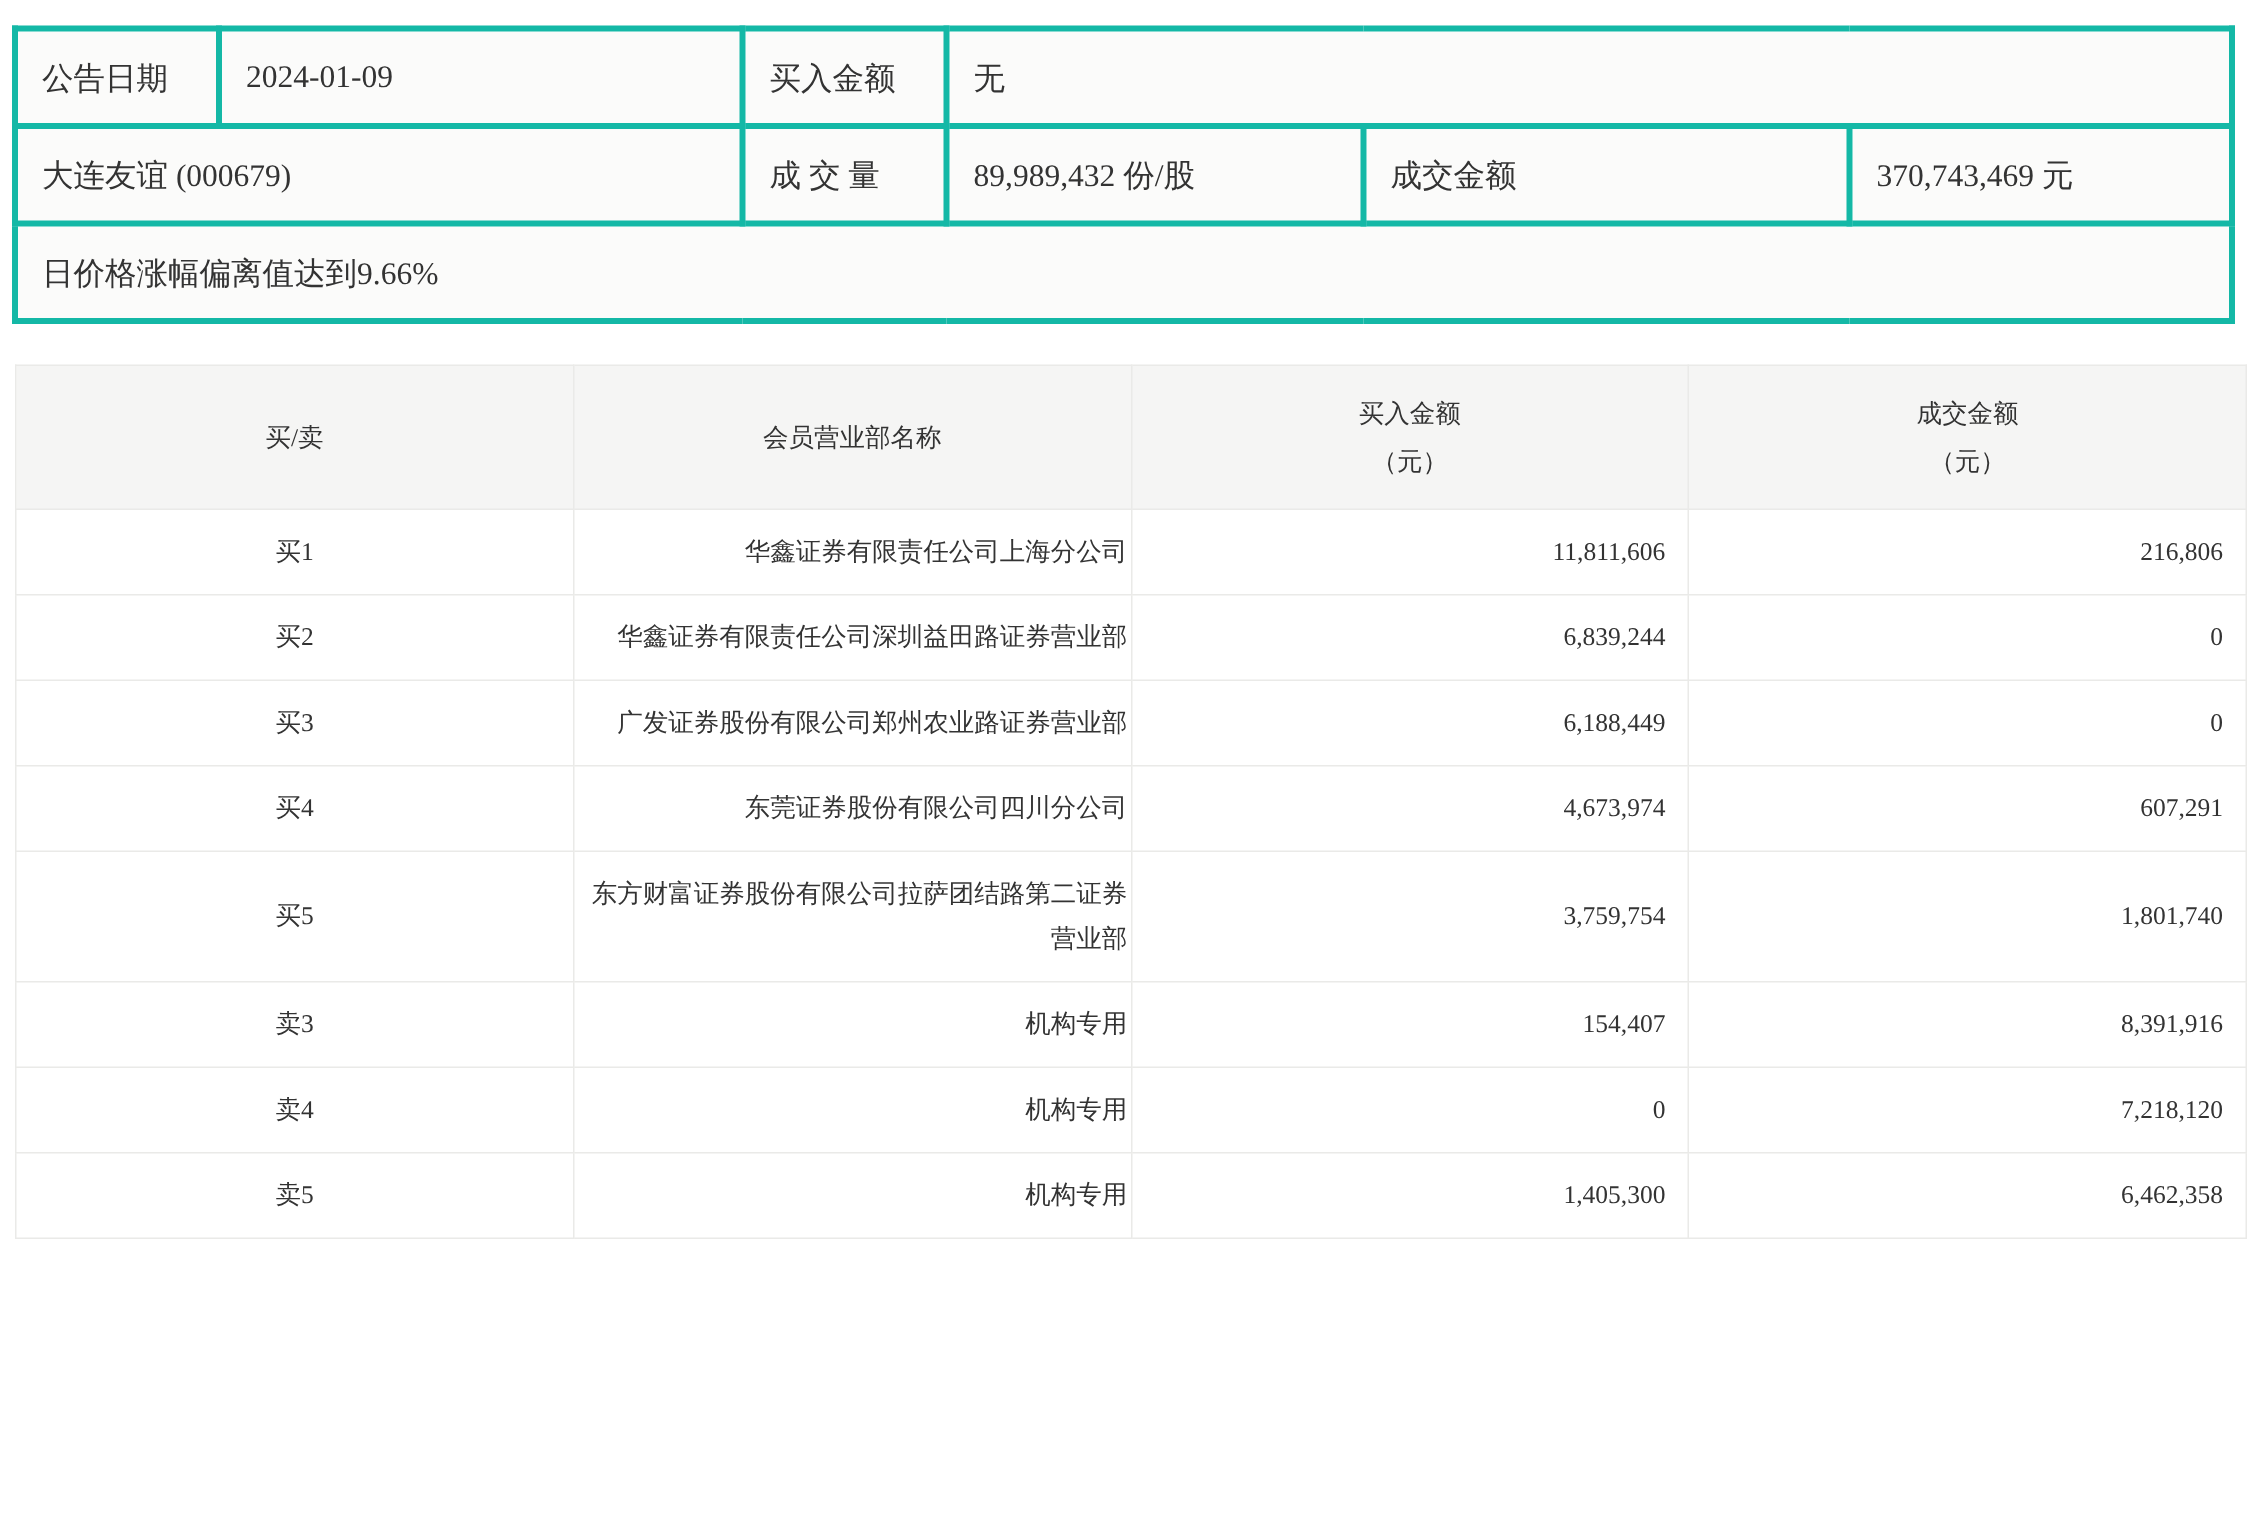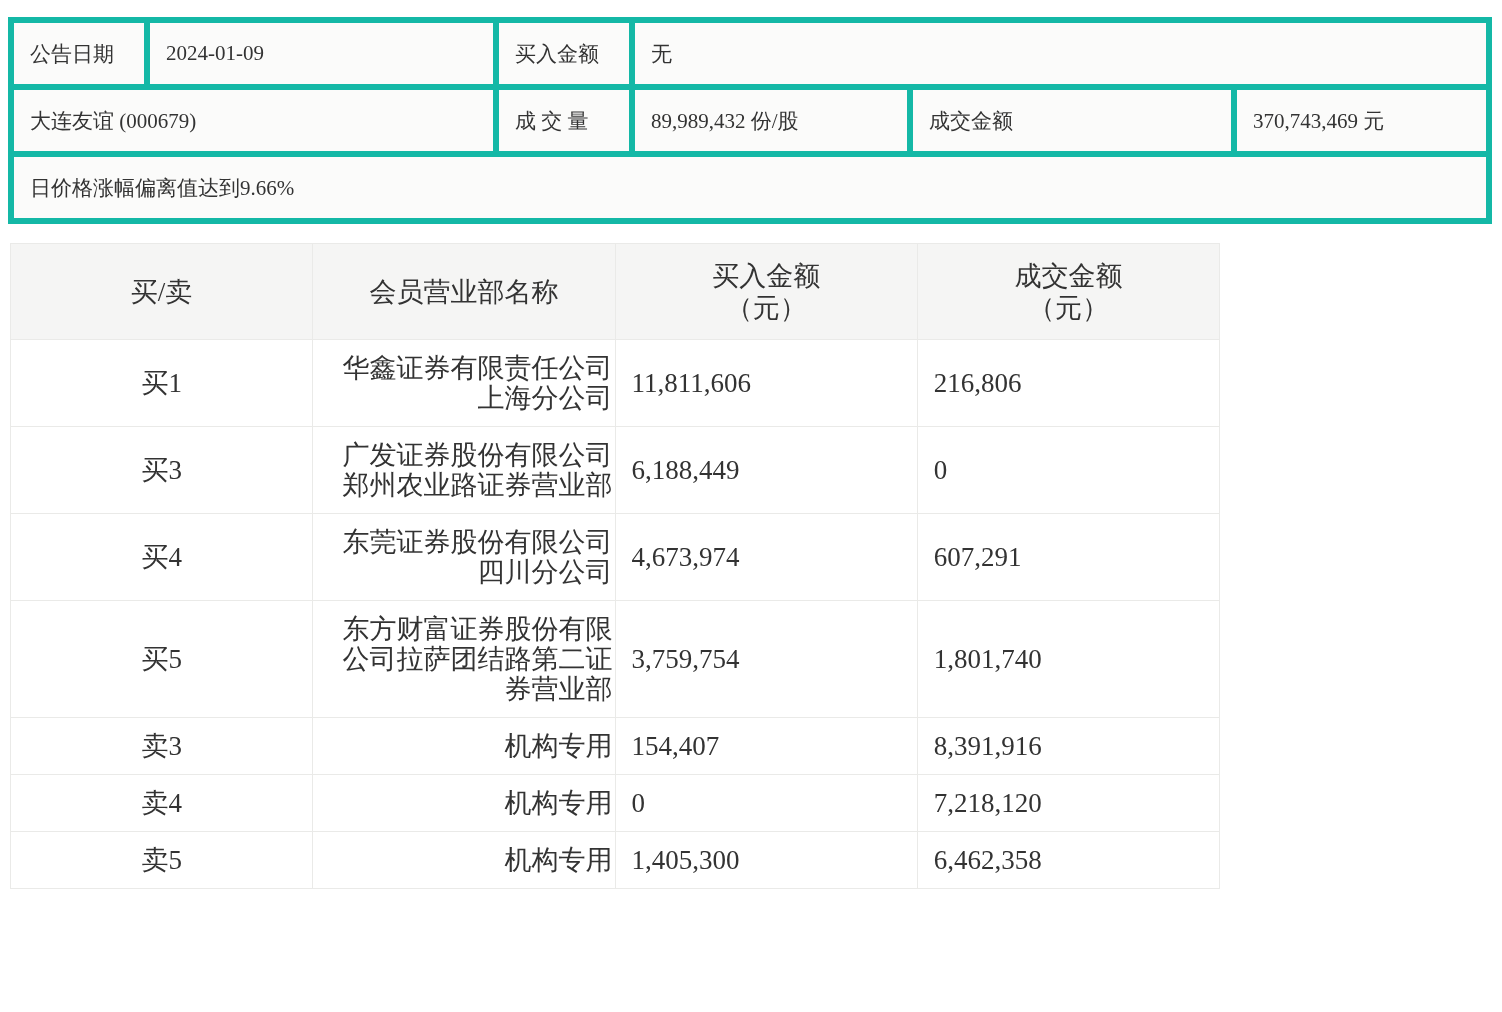--- a/index.html
+++ b/index.html
@@ -16,58 +16,58 @@
 
   
   .info-table {
     position: absolute;
     left: 8px;
     top: 17px;
     width: 1478px;
     font-size: 21px;
   }
   .info-table td {
-    border: 6px solid #14b8a6;
+    border: 4px solid #14b8a6;
     background: #fbfbfa;
     height: 61px;
     padding: 0 10px 0 16px;
     vertical-align: middle;
     text-align: left;
     overflow: hidden;
     white-space: nowrap;
   }
 
   
   .rank-table {
     position: absolute;
     left: 10px;
     top: 243px;
-    width: 1210px;
-    font-size: 27px;
+    width: 1488px;
+    font-size: 17px;
   }
   .rank-table th {
     border: 1px solid #eaeae8;
     background: #f5f5f4;
     height: 95px;
     padding: 0;
     font-weight: normal;
     text-align: center;
     vertical-align: middle;
     line-height: 32px;
   }
   .rank-table td {
     border: 1px solid #eaeae8;
     background: #ffffff;
     line-height: 30px;
     padding: 13px 16px;
     vertical-align: middle;
   }
   .rank-table td.side   { text-align: center; }
   .rank-table td.broker { text-align: right; padding-left: 8px; padding-right: 2px; word-break: break-all; }
-  .rank-table td.amount { text-align: left; padding-right: 15px; margin-left: 26px; }
+  .rank-table td.amount { text-align: right; padding-right: 15px; margin-left: 26px; }
 </style>
 </head>
 <body>
 
 <div class="page">
 
   <table class="info-table">
     <colgroup>
       <col style="width:136px">
       <col style="width:349px">
@@ -118,20 +118,26 @@
       </tr>
     </thead>
     <tbody>
       <tr>
         <td class="side">买1</td>
         <td class="broker">华鑫证券有限责任公司上海分公司</td>
         <td class="amount">11,811,606</td>
         <td class="amount">216,806</td>
       </tr>
       <tr>
+        <td class="side">买2</td>
+        <td class="broker">华鑫证券有限责任公司深圳益田路证券营业部</td>
+        <td class="amount">6,839,244</td>
+        <td class="amount">0</td>
+      </tr>
+      <tr>
         <td class="side">买3</td>
         <td class="broker">广发证券股份有限公司郑州农业路证券营业部</td>
         <td class="amount">6,188,449</td>
         <td class="amount">0</td>
       </tr>
       <tr>
         <td class="side">买4</td>
         <td class="broker">东莞证券股份有限公司四川分公司</td>
         <td class="amount">4,673,974</td>
         <td class="amount">607,291</td>

